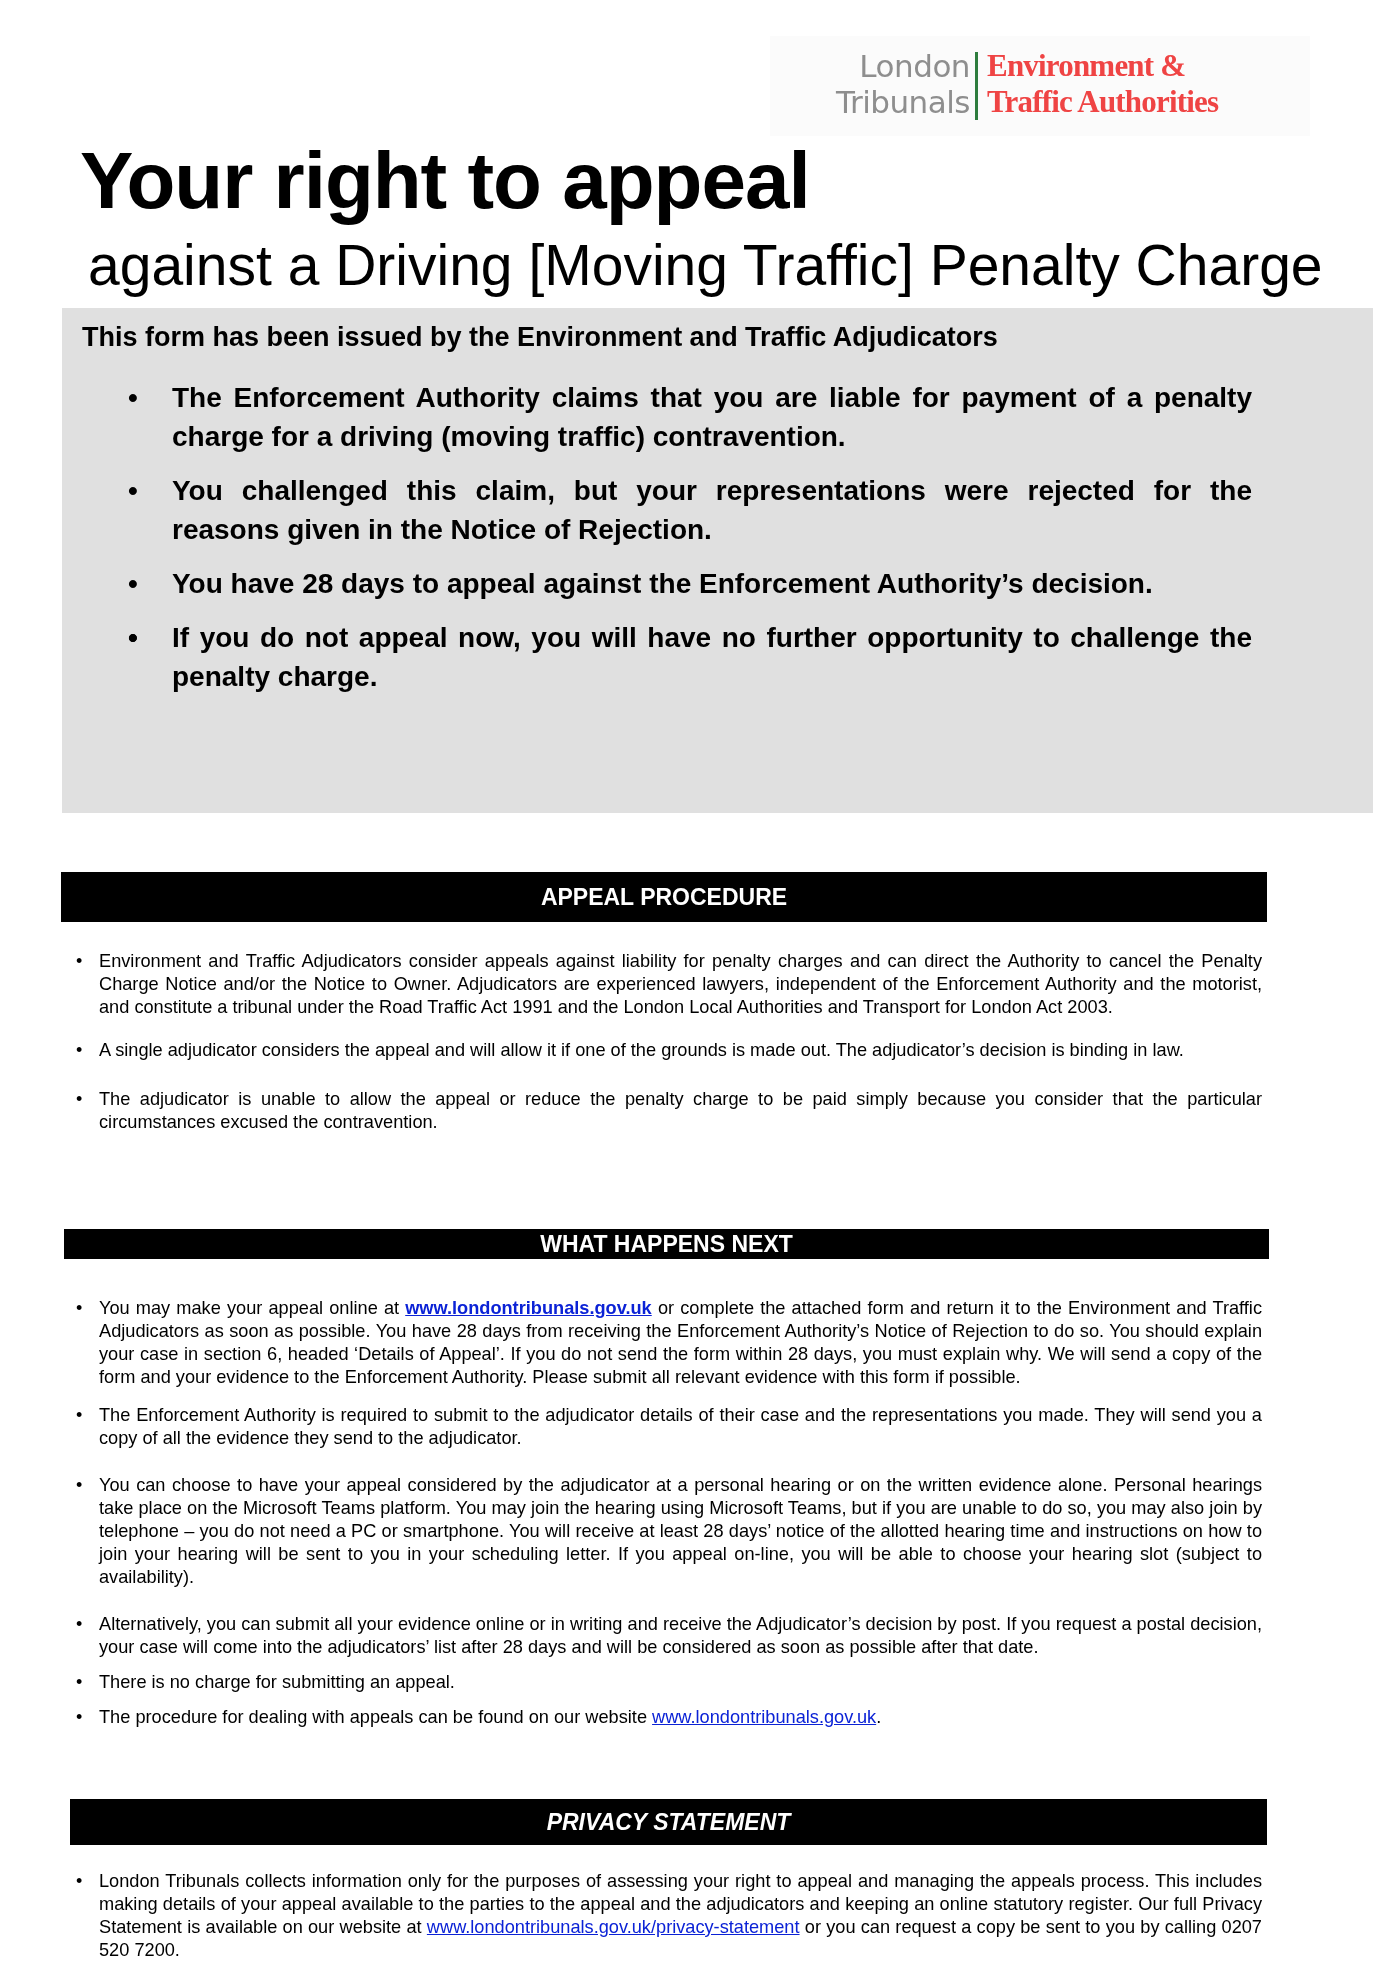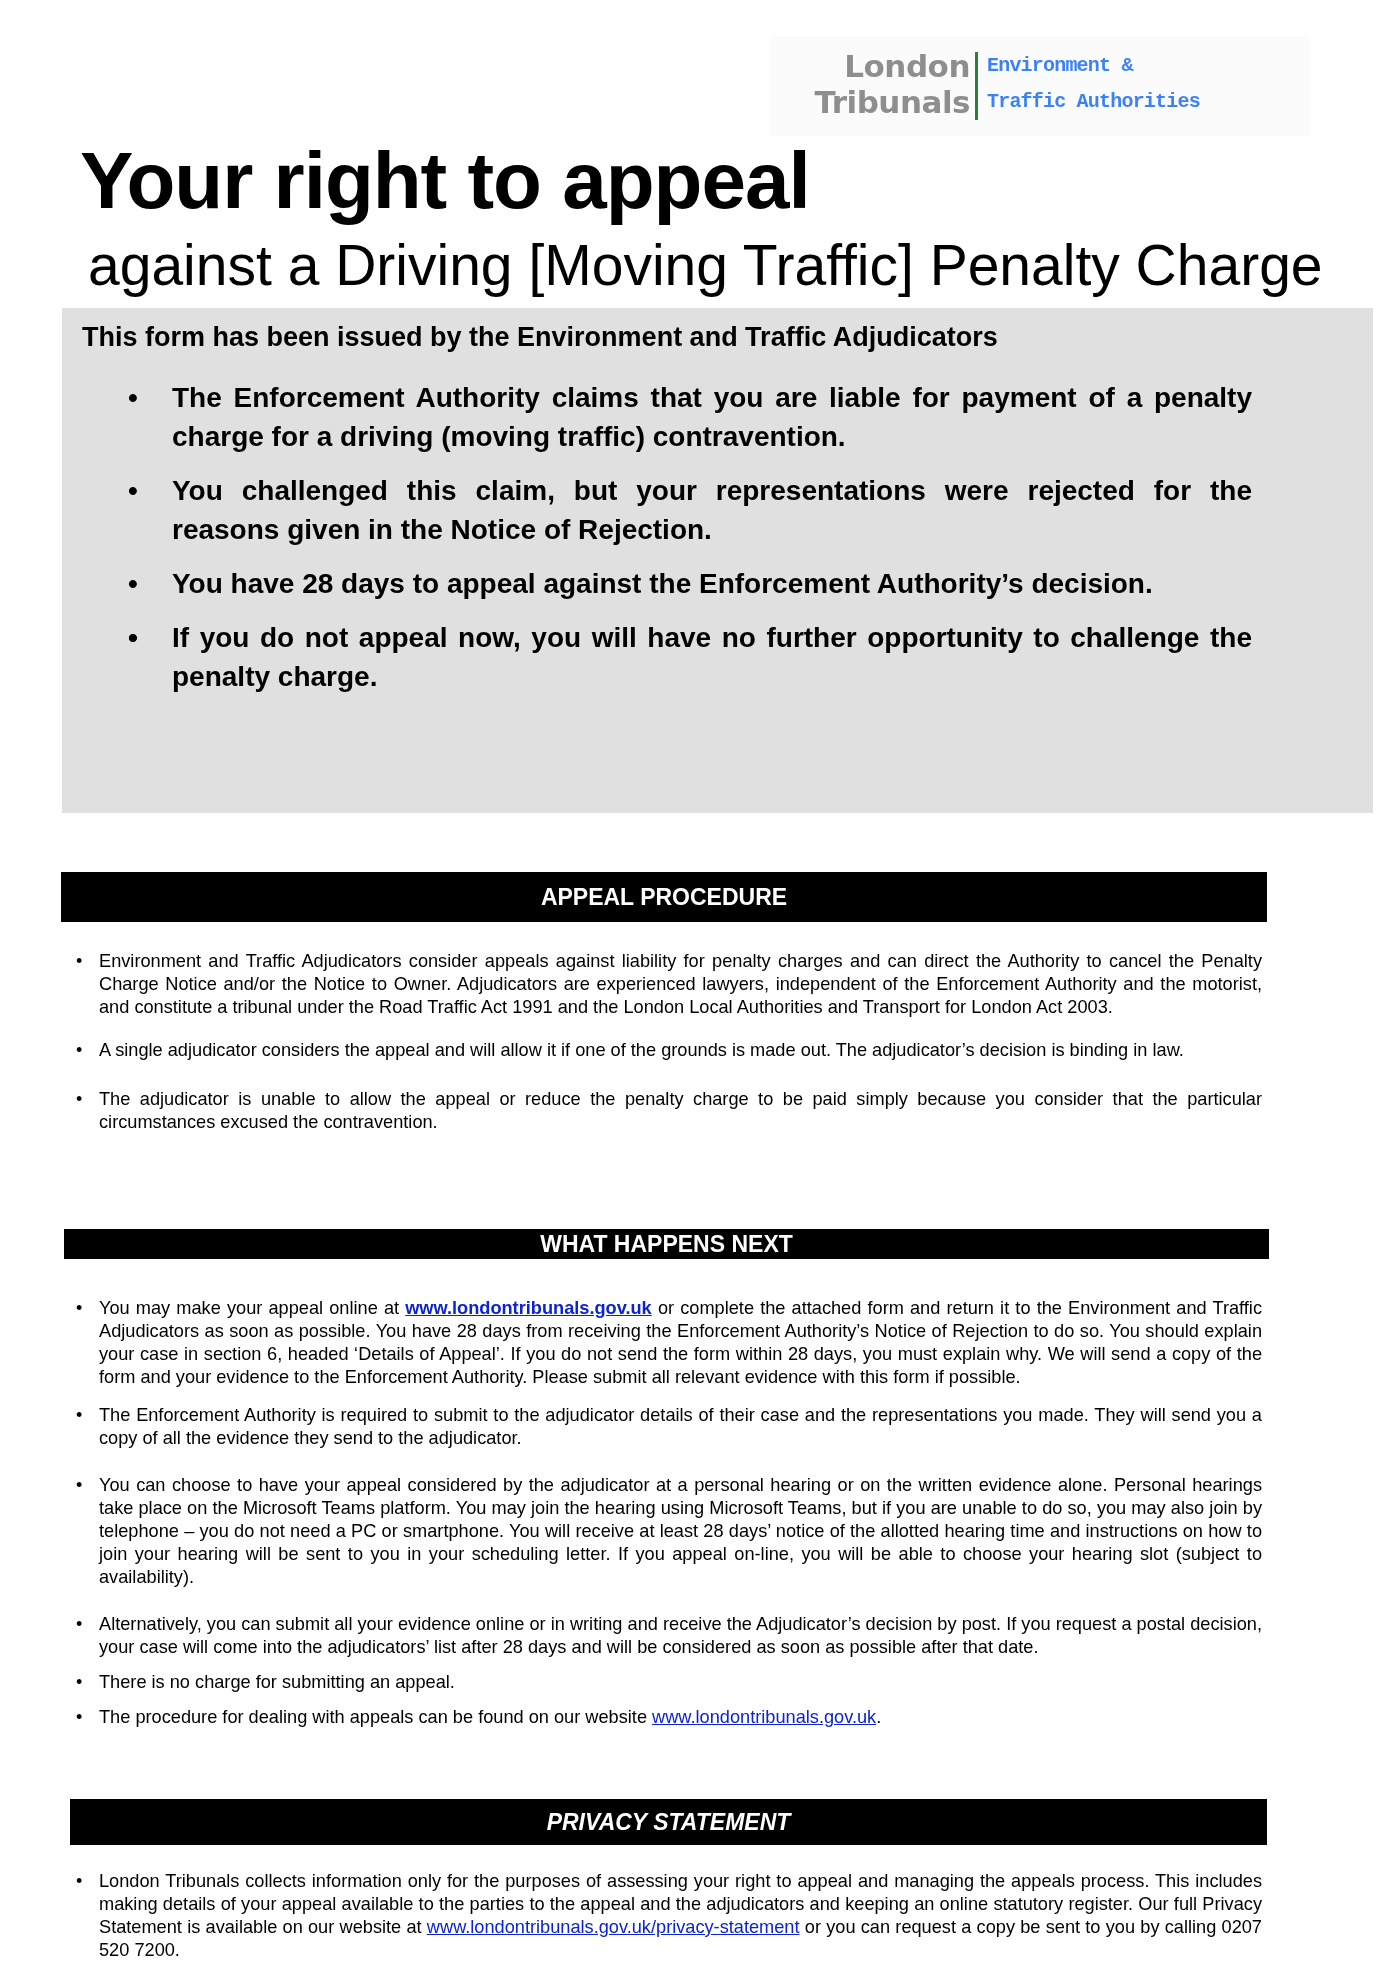--- a/index.html
+++ b/index.html
@@ -1,20 +1,20 @@
 <!DOCTYPE html>
 <html><head>
 <meta charset="utf-8">
 <style>
   html, body { margin: 0; padding: 0; background: #ffffff; }
   body { width: 1396px; height: 1984px; position: relative; overflow: hidden; font-family: "Liberation Sans", sans-serif; color: #000; }
   .logo { position: absolute; left: 770px; top: 36px; width: 540px; height: 100px; background: #fbfbfb; }
-  .logo-left { position: absolute; right: 340px; top: 12px; text-align: right; font-family: "DejaVu Sans", sans-serif; font-size: 31px; line-height: 36px; color: #8e8e8e; font-weight: bold; letter-spacing: -0.5px; }
+  .logo-left { position: absolute; right: 340px; top: 12px; text-align: right; font-family: "DejaVu Sans", sans-serif; font-size: 31px; line-height: 36px; color: #8e8e8e; font-weight: normal; letter-spacing: -0.5px; }
   .logo-div { position: absolute; left: 205px; top: 16px; width: 3px; height: 68px; background: #2e7d3e; }
-  .logo-right { position: absolute; left: 217px; top: 12px; font-family: Liberation Mono, monospace; font-size: 20px; line-height: 36px; color: #3b82f6; font-weight: bold; letter-spacing: -0.8px; white-space: nowrap; }
+  .logo-right { position: absolute; left: 217px; top: 12px; font-family: Liberation Serif, serif; font-size: 31px; line-height: 36px; color: #ef4444; font-weight: bold; letter-spacing: -0.8px; white-space: nowrap; }
   .title { position: absolute; left: 80px; top: 136px; font-size: 80px; line-height: 90px; font-weight: bold; letter-spacing: -1px; white-space: nowrap; margin: 0; }
   .subtitle { position: absolute; left: 80px; top: 230px; font-size: 57px; line-height: 54px; font-weight: normal; white-space: nowrap; margin: 8px; }
   .graybox { position: absolute; left: 62px; top: 308px; width: 1311px; height: 505px; background: #e0e0e0; }
   .graybox-head { position: absolute; left: 20px; top: 14px; font-size: 27px; font-weight: bold; white-space: nowrap; }
   .graybox ul { position: absolute; left: 0; top: 70px; width: 1190px; margin: 0; padding: 0; list-style: none; }
   .graybox li { position: relative; padding-left: 110px; font-size: 28px; font-weight: bold; line-height: 39px; text-align: justify; margin-bottom: 15px; }
   .graybox li .bullet { position: absolute; left: 66px; top: 0; font-size: 28px; }
   .bar { position: absolute; background: #000; color: #fff; font-weight: bold; font-size: 23px; text-align: center; display: flex; align-items: center; justify-content: center; }
   .bar1 { left: 61px; top: 872px; width: 1206px; height: 50px; }
   .bar2 { left: 64px; top: 1229px; width: 1205px; height: 30px; }

